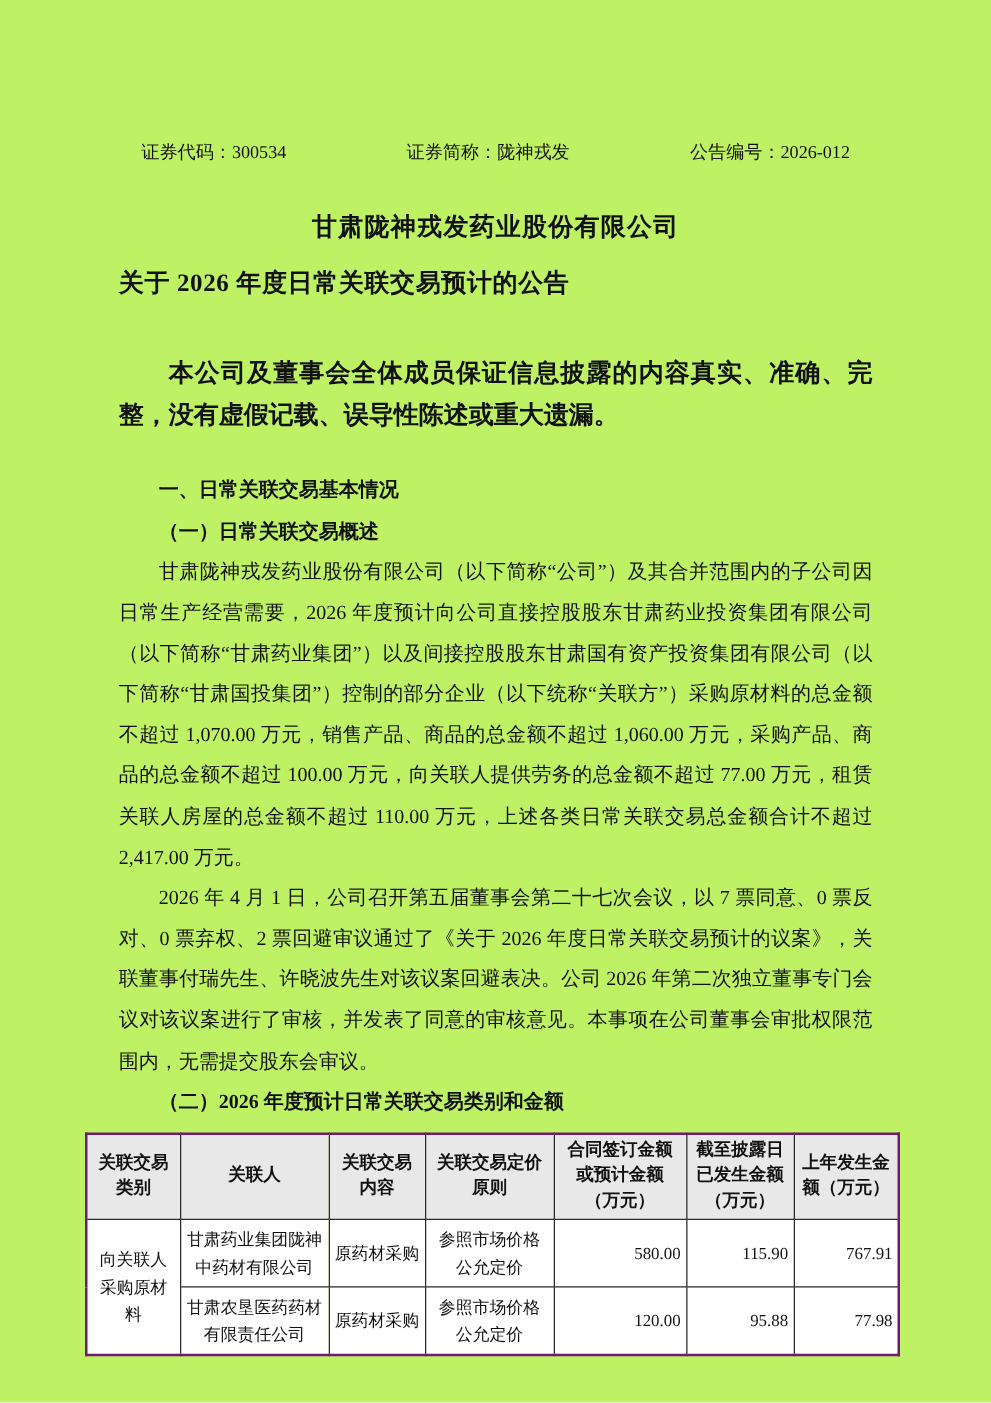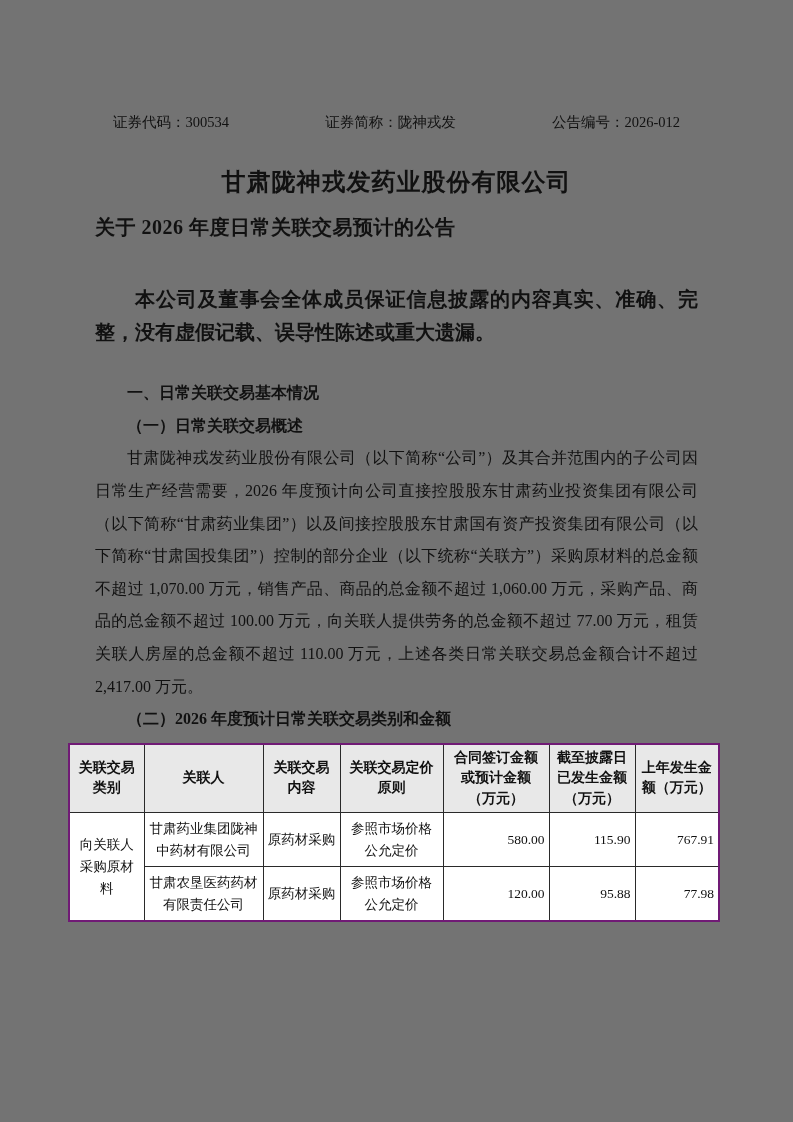--- a/index.html
+++ b/index.html
@@ -7,39 +7,39 @@
     padding: 0;
     background: #ffffff;
     color: #111111;
     font-family: "Liberation Serif", "DejaVu Serif", serif;
   }
   .page {
     position: relative;
     width: 793px;
     height: 1122px;
     margin: 0 auto;
-    background: #737373;
+    background: #bef264;
     overflow: hidden;
     box-sizing: border-box;
     padding: 0 95px;
   }
   
   .meta-row {
     display: flex;
     justify-content: space-between;
     padding: 112px 18px 0 18px;
     font-size: 14.5px;
     line-height: 20px;
     white-space: nowrap;
   }
   
   .doc-title {
     margin-top: 36px;
     text-align: center;
-    font-size: 24px;
+    font-size: 20px;
     font-weight: bold;
     line-height: 28px;
     letter-spacing: 1px;
   }
   .doc-subtitle {
     margin-top: 17px;
     text-align: left;
     font-size: 20px;
     font-weight: bold;
     line-height: 28px;
@@ -118,20 +118,21 @@
 
   <div class="doc-title">甘肃陇神戎发药业股份有限公司</div>
   <div class="doc-subtitle">关于 2026 年度日常关联交易预计的公告</div>
 
   <p class="declaration">本公司及董事会全体成员保证信息披露的内容真实、准确、完整，没有虚假记载、误导性陈述或重大遗漏。</p>
 
   <div class="sec-heading first">一、日常关联交易基本情况</div>
   <div class="sec-heading">（一）日常关联交易概述</div>
 
   <p class="para">甘肃陇神戎发药业股份有限公司（以下简称“公司”）及其合并范围内的子公司因日常生产经营需要，2026 年度预计向公司直接控股股东甘肃药业投资集团有限公司（以下简称“甘肃药业集团”）以及间接控股股东甘肃国有资产投资集团有限公司（以下简称“甘肃国投集团”）控制的部分企业（以下统称“关联方”）采购原材料的总金额不超过 1,070.00 万元，销售产品、商品的总金额不超过 1,060.00 万元，采购产品、商品的总金额不超过 100.00 万元，向关联人提供劳务的总金额不超过 77.00 万元，租赁关联人房屋的总金额不超过 110.00 万元，上述各类日常关联交易总金额合计不超过 2,417.00 万元。</p>
+  <p class="para">2026 年 4 月 1 日，公司召开第五届董事会第二十七次会议，以 7 票同意、0 票反对、0 票弃权、2 票回避审议通过了《关于 2026 年度日常关联交易预计的议案》，关联董事付瑞先生、许晓波先生对该议案回避表决。公司 2026 年第二次独立董事专门会议对该议案进行了审核，并发表了同意的审核意见。本事项在公司董事会审批权限范围内，无需提交股东会审议。</p>
 
   <div class="sec-heading">（二）2026 年度预计日常关联交易类别和金额</div>
 
   <div class="rpt-table-wrap">
     <table class="rpt">
       <colgroup>
         <col style="width:75px">
           <col style="width:119px">
           <col style="width:77px">
         <col style="width:103px">

